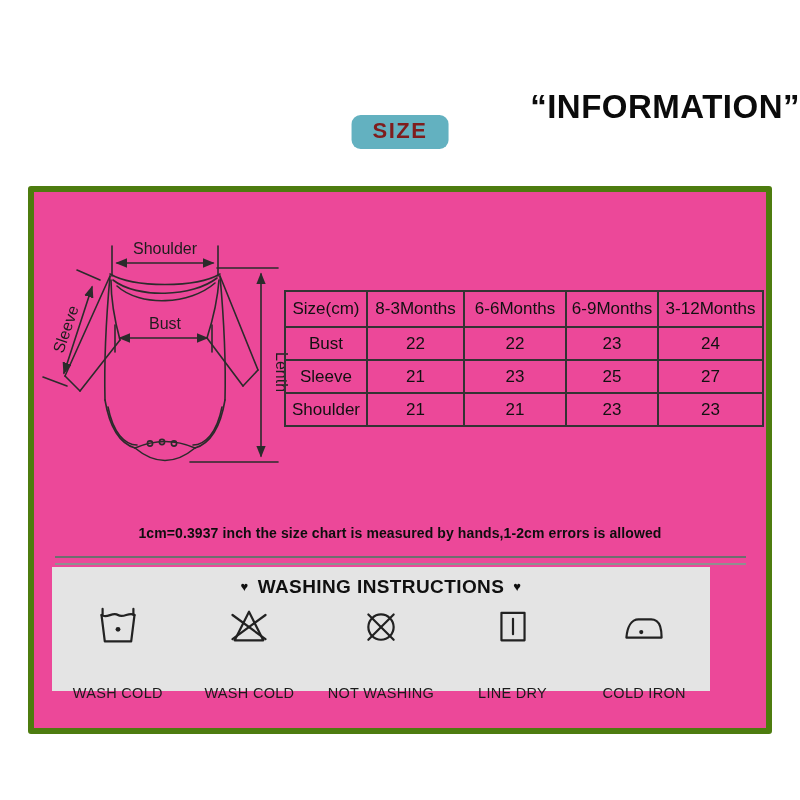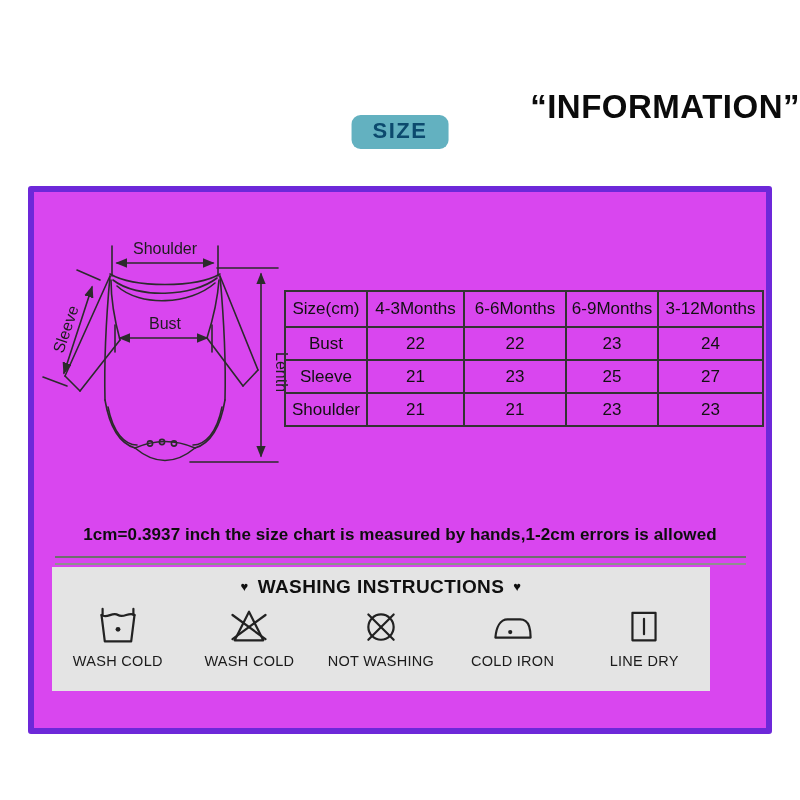--- a/index.html
+++ b/index.html
@@ -6,58 +6,58 @@
   .page {
     position:relative; width:800px; height:800px; background:#ffffff;
     font-family:"Liberation Sans", sans-serif; color:#0d0d0d; overflow:hidden;
   }
   .title {
     position:absolute; top:88px; left:0; width:100%; text-align:right;
     font-size:33px; font-weight:700; letter-spacing:0.5px; color:#0b0b0b;
   }
   .size-badge {
     position:absolute; top:115px; left:50%; transform:translateX(-50%);
-    background:#63b1c0; color:#0c4a6e; font-size:22px; font-weight:700;
+    background:#63b1c0; color:#7f1d1d; font-size:22px; font-weight:700;
     letter-spacing:1.5px; padding:3px 21px 5px; border-radius:9px;
   }
   .main-box {
     position:absolute; left:28px; top:186px; width:744px; height:548px;
-    box-sizing:border-box; border:6px solid #6d28d9; border-radius:3px; background:#d946ef;
+    box-sizing:border-box; border:6px solid #4d7c0f; border-radius:3px; background:#ec4899;
   }
   .diagram { position:absolute; left:0px; top:38px; width:258px; height:245px; }
   .diagram text { font-family:"Liberation Sans", sans-serif; font-size:16px; fill:#1d1d1d; }
 
   table.size-table {
     position:absolute; left:250px; top:98px; width:478px;
     border-collapse:collapse; table-layout:fixed; font-size:17px; color:#111;
   }
   table.size-table th, table.size-table td {
     border:2px solid #333333; text-align:center; vertical-align:middle;
     font-weight:400; padding:0 2px; overflow:hidden; white-space:nowrap;
   }
   table.size-table th { height:34px; }
   table.size-table td { height:31px; }
   .c0{width:82px}.c1{width:97px}.c2{width:102px}.c3{width:92px}.c4{width:105px}
 
   .note {
     position:absolute; left:0; top:333px; width:100%; text-align:center;
-    font-size:17px; font-weight:700; color:#0e0e0e; letter-spacing:0.1px;
+    font-size:14px; font-weight:700; color:#0e0e0e; letter-spacing:0.1px;
   }
   .dbl-line {
     position:absolute; left:21px; top:364px; width:691px; height:5px;
     border-top:2px solid #6e6e6e; border-bottom:2px solid #8f8f8f;
   }
   .wash-box {
     position:absolute; left:18px; top:375px; width:658px; height:124px;
     background:#e4e4e4;
   }
   .wash-header { margin-top:9px; text-align:center; font-size:19px; font-weight:700; color:#101010; letter-spacing:0.4px; }
   .heart { font-size:13px; vertical-align:2px; margin:0 9px; }
   .wash-items { display:flex; justify-content:space-evenly; margin-top:6px; }
-  .wash-item { flex:1; display:flex; flex-direction:column; align-items:center; }
+  .wash-item { flex:1; display:flex; flex-direction:column; align-items:center;gap:32px; }
   .wicon svg { width:44px; height:44px; display:block; }
   .wlabel { margin-top:5px; font-size:14.5px; color:#1b1b1b; letter-spacing:0.3px; }
 </style>
 </head>
 <body>
 
 <div class="page">
 
   <div class="title">“INFORMATION”</div>
   <div class="size-badge">SIZE</div>
@@ -136,21 +136,21 @@
       <colgroup>
           <col class="c0">
           <col class="c1">
           <col class="c2">
           <col class="c3">
           <col class="c4">
         </colgroup>
       <thead>
         <tr>
           <th>Size(cm)</th>
-          <th>4-3Months</th>
+          <th>8-3Months</th>
           <th>6-6Months</th>
           <th>6-9Months</th>
           <th>3-12Months</th>
         </tr>
       </thead>
       <tbody>
         <tr>
           <td>Bust</td>
           <td>22</td>
           <td>22</td>
@@ -214,34 +214,34 @@
               <path d="M8.5,9.5 L31.5,32.5"></path>
               <path d="M31.5,9.5 L8.5,32.5"></path>
             </svg>
           </span>
           <span class="wlabel">NOT WASHING</span>
         </div>
 
         <div class="wash-item">
           <span class="wicon">
             <svg viewBox="0 0 40 40" fill="none" stroke="#222" stroke-width="2" stroke-linecap="round" stroke-linejoin="round">
+              <rect x="9.5" y="8" width="21" height="25"></rect>
+              <path d="M20,13.5 V27.5"></path>
+            </svg>
+          </span>
+          <span class="wlabel">LINE DRY</span>
+        </div>
+
+        <div class="wash-item">
+          <span class="wicon">
+            <svg viewBox="0 0 40 40" fill="none" stroke="#222" stroke-width="2" stroke-linecap="round" stroke-linejoin="round">
               <path d="M4,30.5 H36 C36,24 34.5,17.5 31.5,15.5 C30,14.5 28.5,14 26.5,14 H15 C8.5,14 4.8,21 4,30.5"></path>
               <circle cx="17.5" cy="25.5" r="1.9" fill="#222" stroke="none"></circle>
             </svg>
           </span>
           <span class="wlabel">COLD IRON</span>
         </div>
 
-        <div class="wash-item">
-          <span class="wicon">
-            <svg viewBox="0 0 40 40" fill="none" stroke="#222" stroke-width="2" stroke-linecap="round" stroke-linejoin="round">
-              <rect x="9.5" y="8" width="21" height="25"></rect>
-              <path d="M20,13.5 V27.5"></path>
-            </svg>
-          </span>
-          <span class="wlabel">LINE DRY</span>
-        </div>
-
       </div>
     </div>
 
   </div>
 </div>
 
 </body></html>

